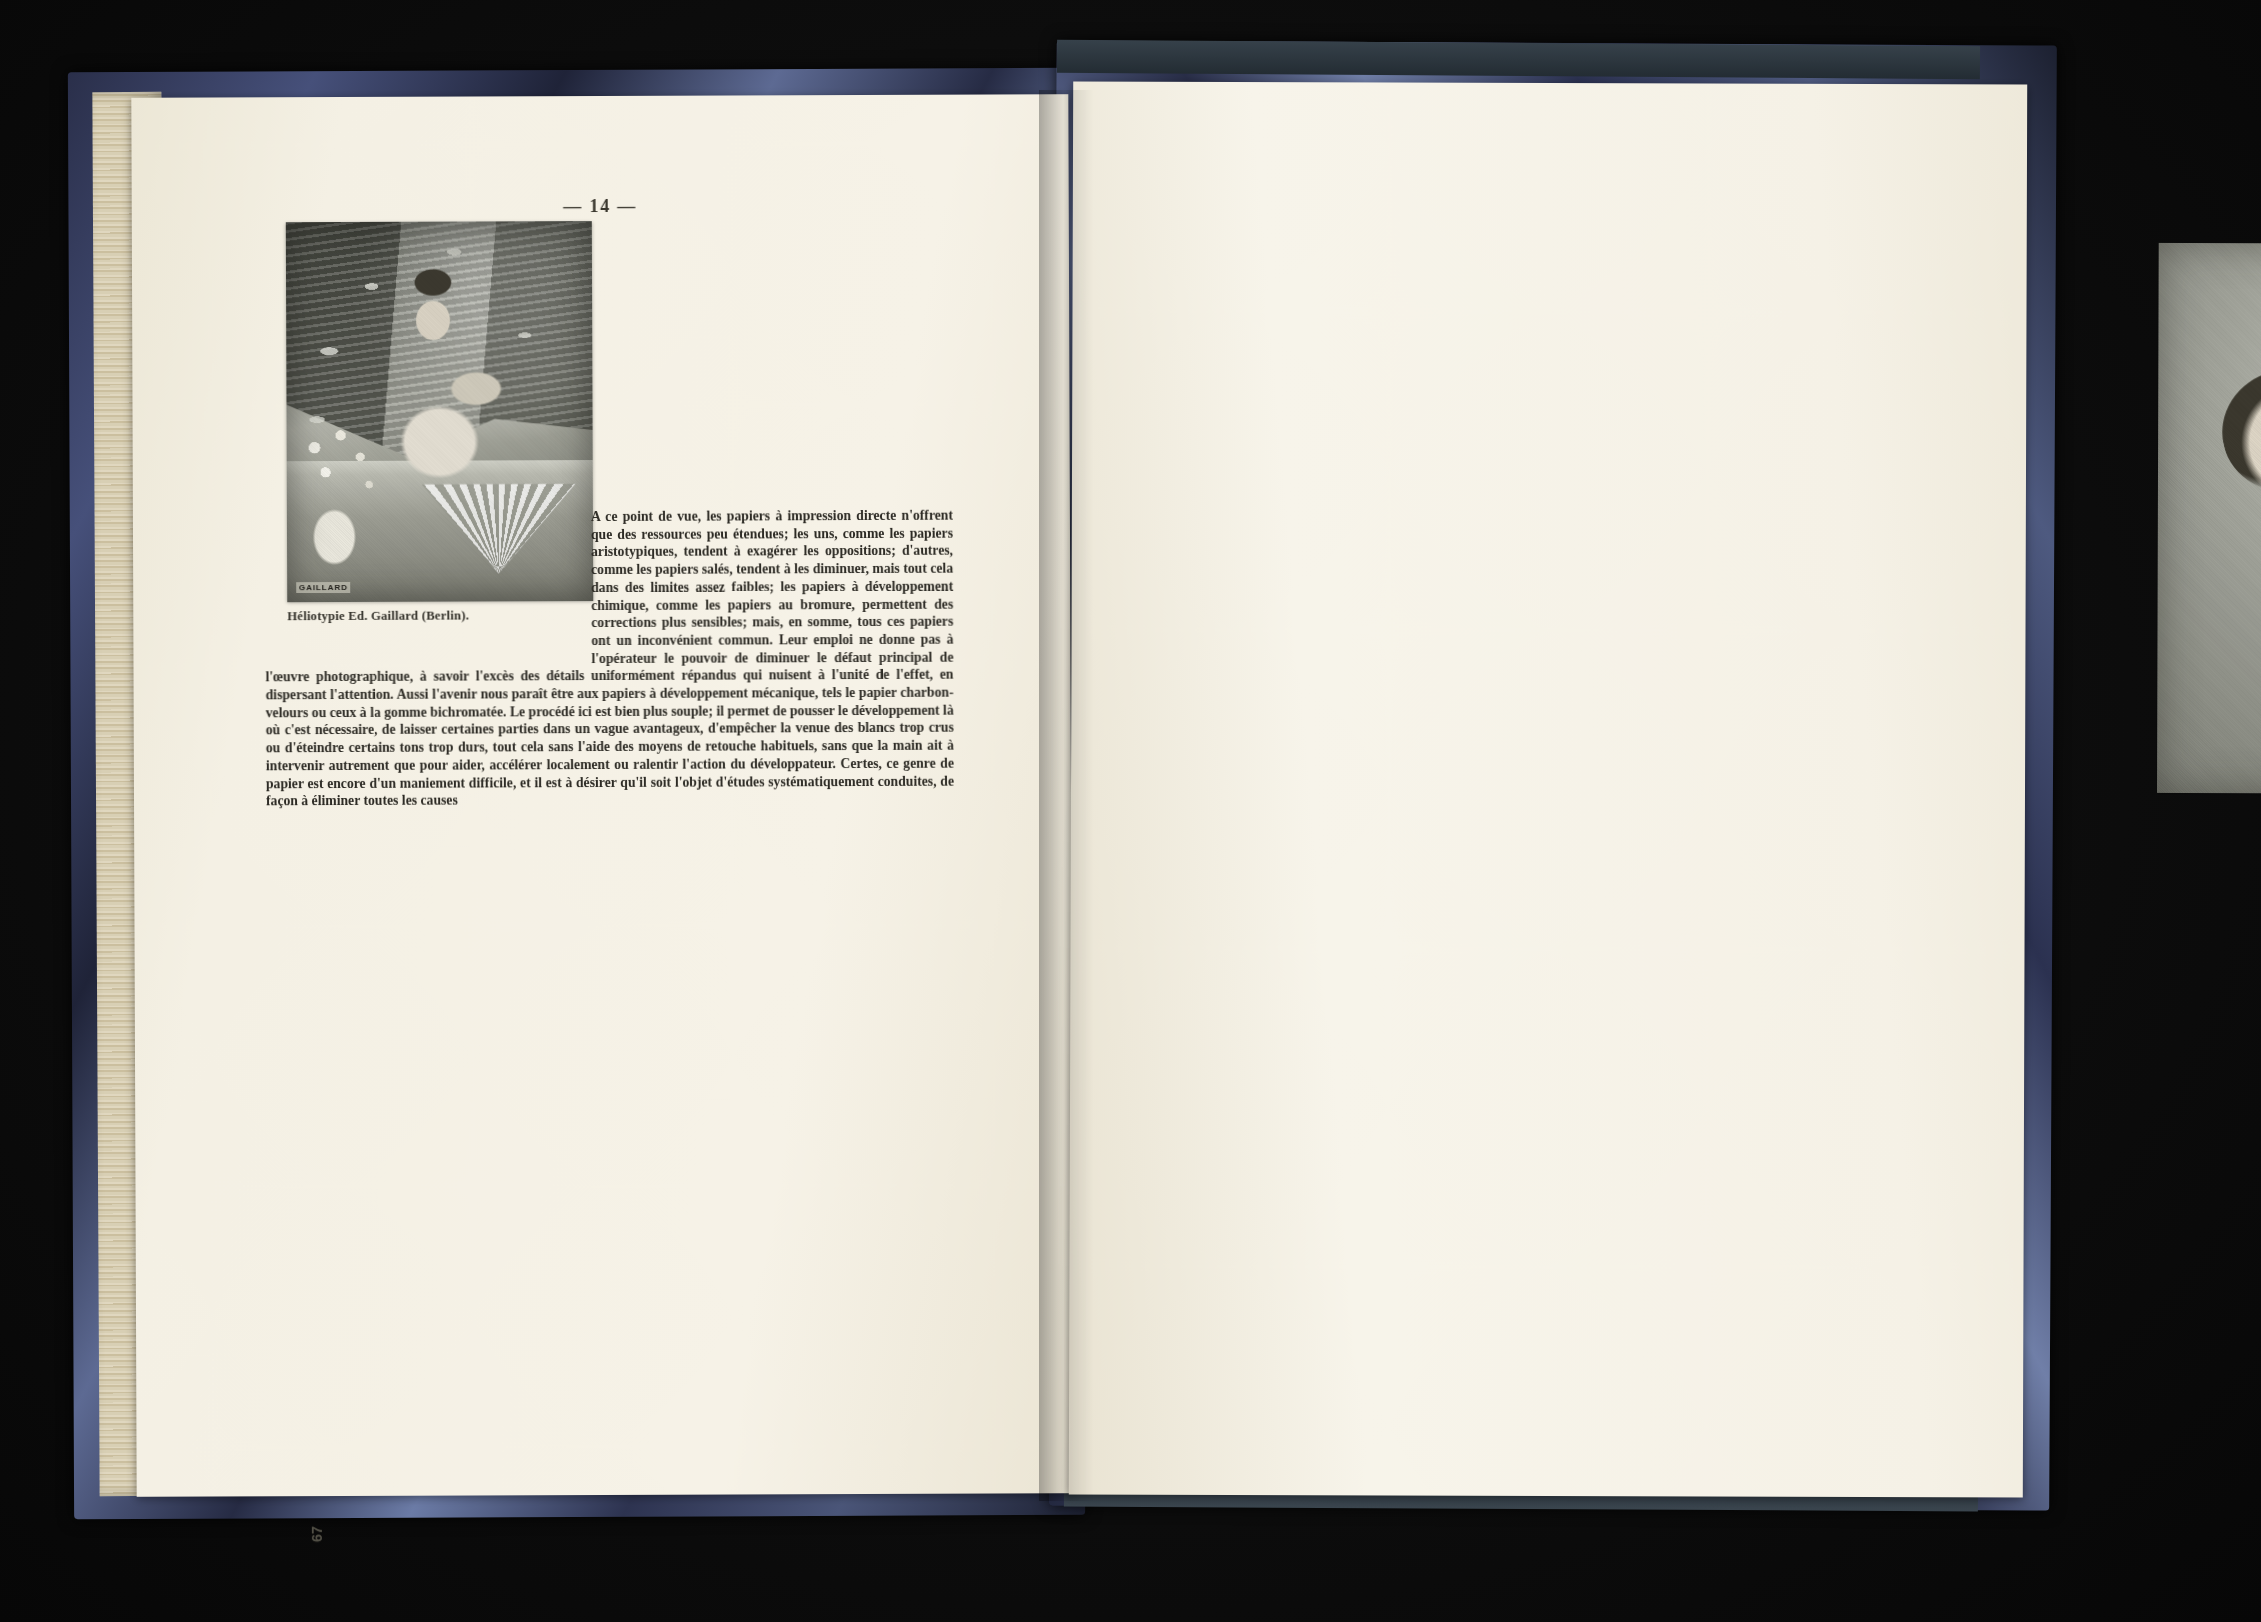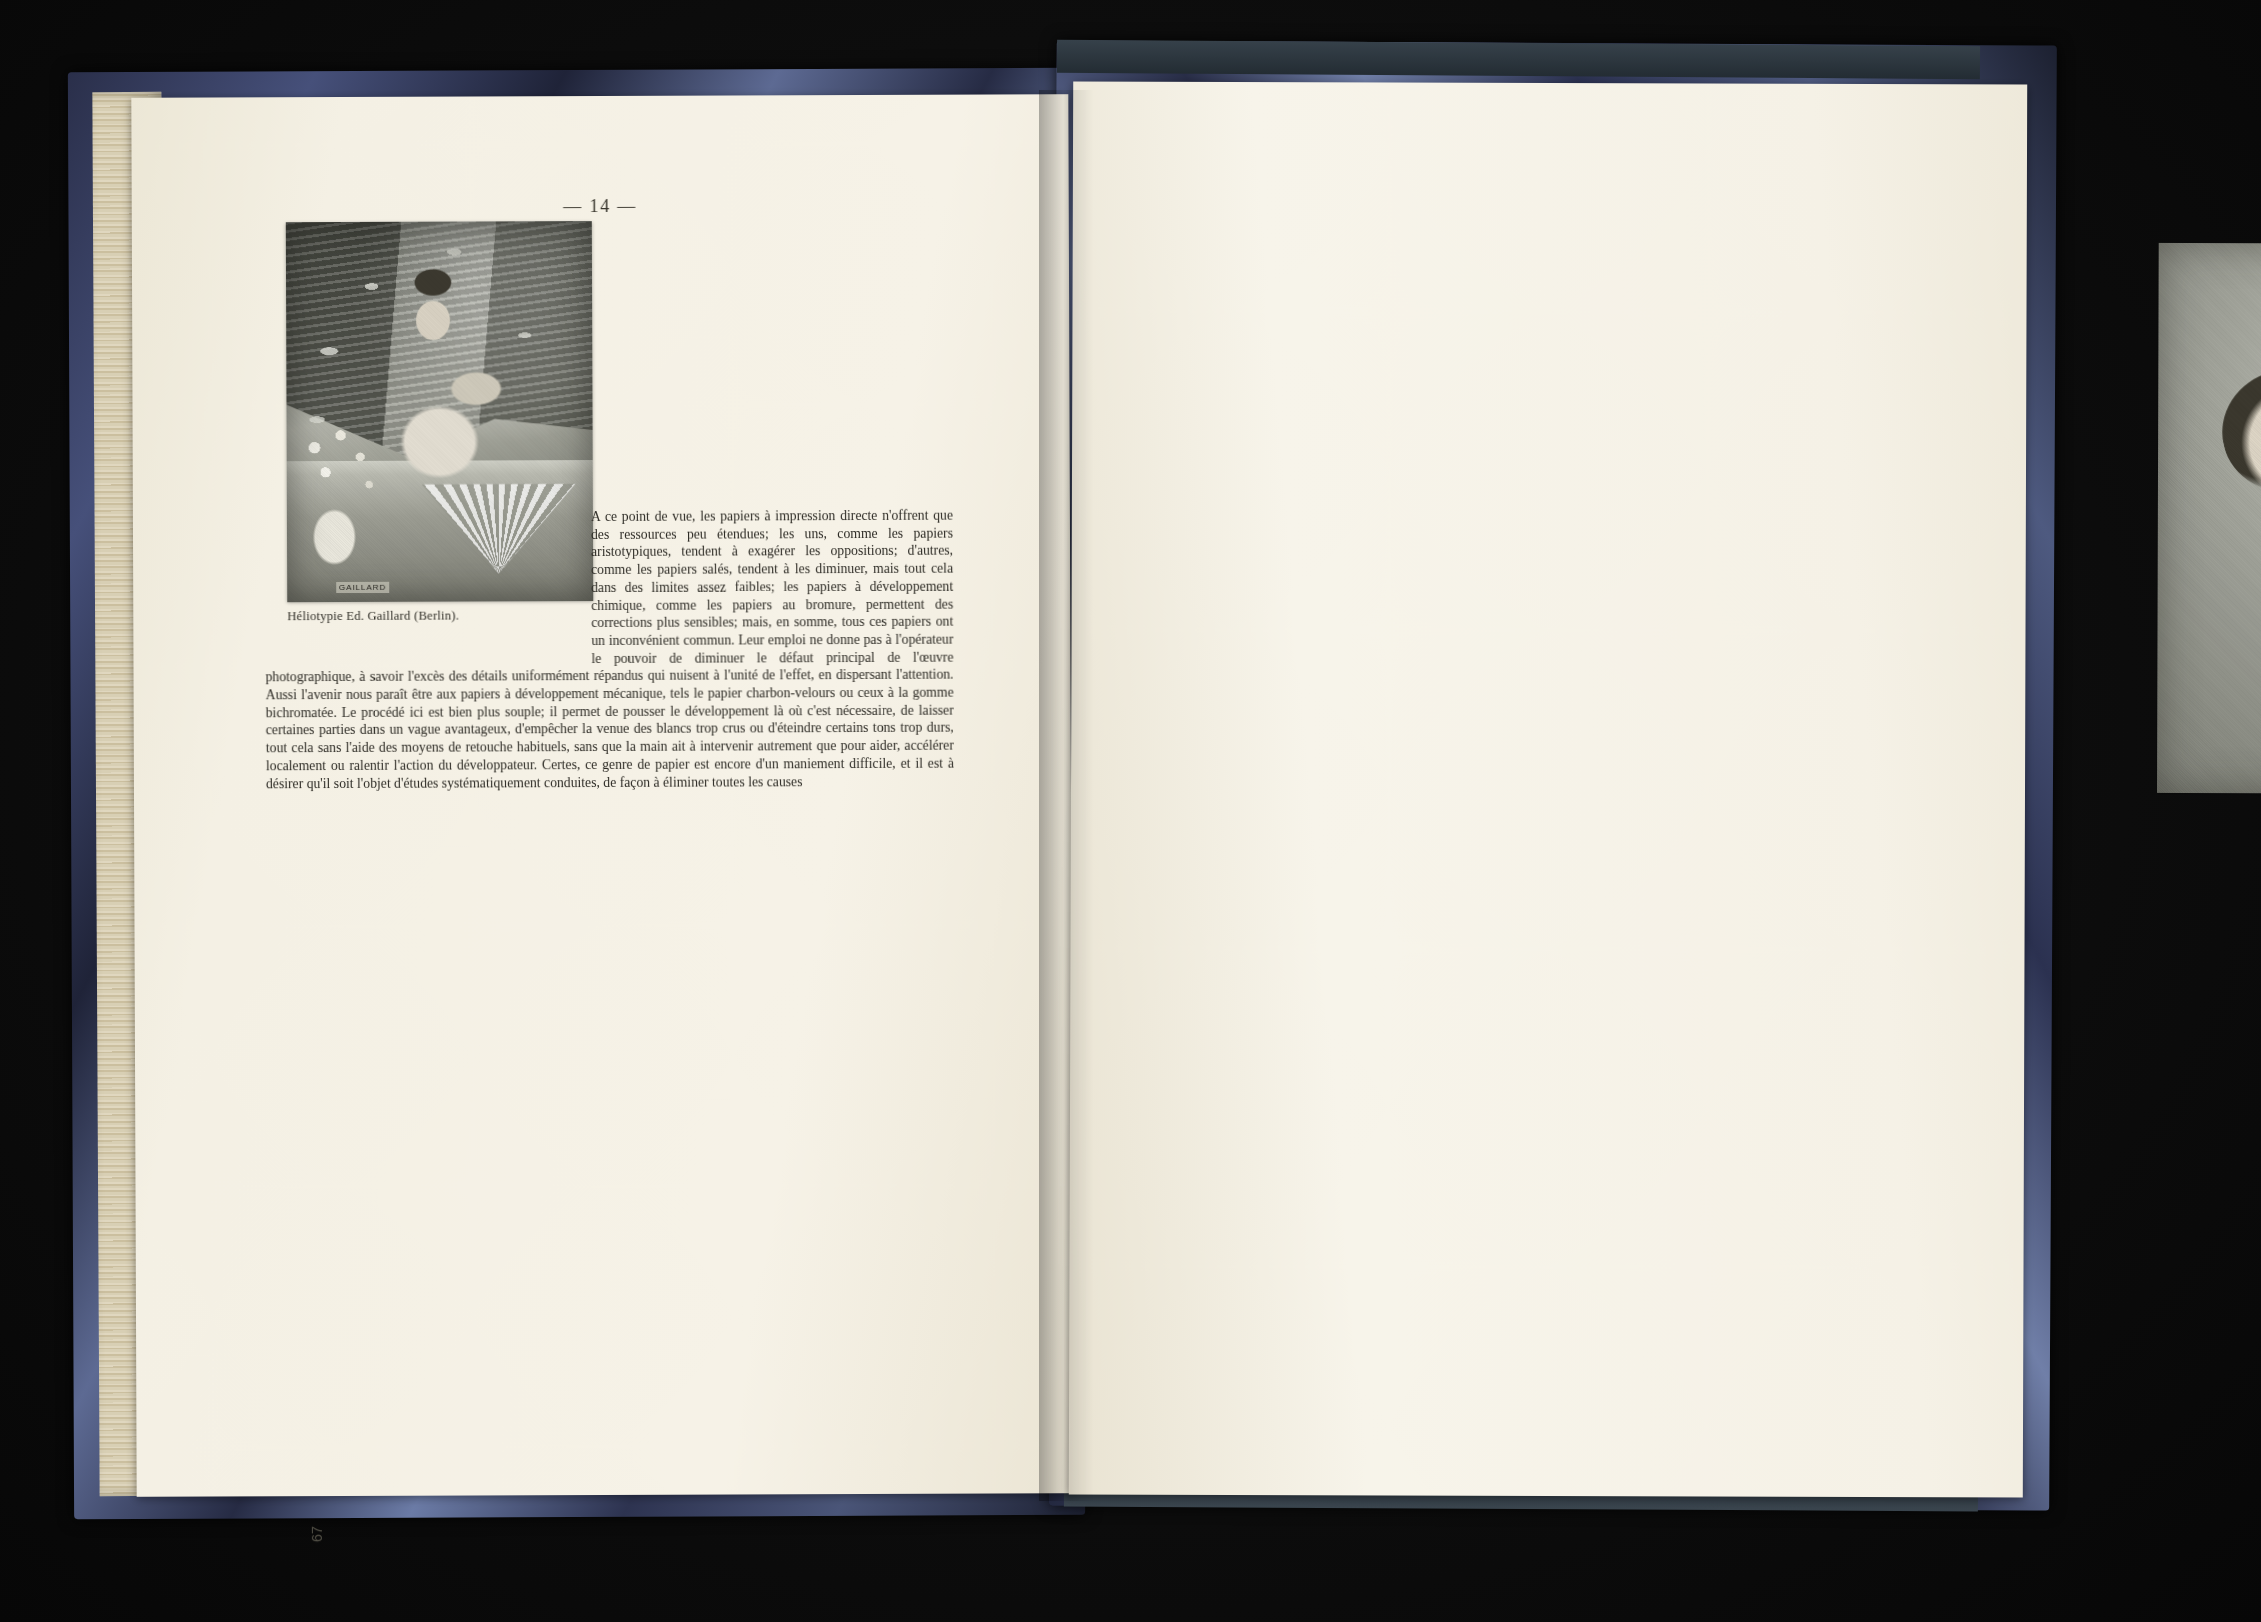--- a/index.html
+++ b/index.html
@@ -23,20 +23,21 @@
       radial-gradient(ellipse at 50% 45%, #1a1a1a 0%, #0d0d0d 55%, #070707 100%);
   }
 
   
   #book {
     position: absolute;
     left: 71px;
     top: 36px;
     width: 1977px;
     height: 1502px;
+    font-weight: bold;
   }
 
   
   .cover {
     position: absolute;
     border-radius: 3.6px;
   }
   #cover-left {
     left: 0px; top: 34px;
     width: 1011px; height: 1447px;
@@ -209,21 +210,20 @@
   }
   #plate-signature {
     position: absolute;
     left: 9px; bottom: 9px;
     font-family: "Liberation Sans", sans-serif;
     font-size: 8.1px;
     letter-spacing: 0.9px;
     color: #23221d;
     background: rgba(222,220,206,0.55);
     padding: 0.9px 2.7px;
-    margin-left: 40px;
   }
 
   #plate-caption {
     position: absolute;
     left: 154px; top: 512px;
     width: 306px;
     font-size: 12.7px;
     color: #33312a;
     letter-spacing: 0.2px;
   }

